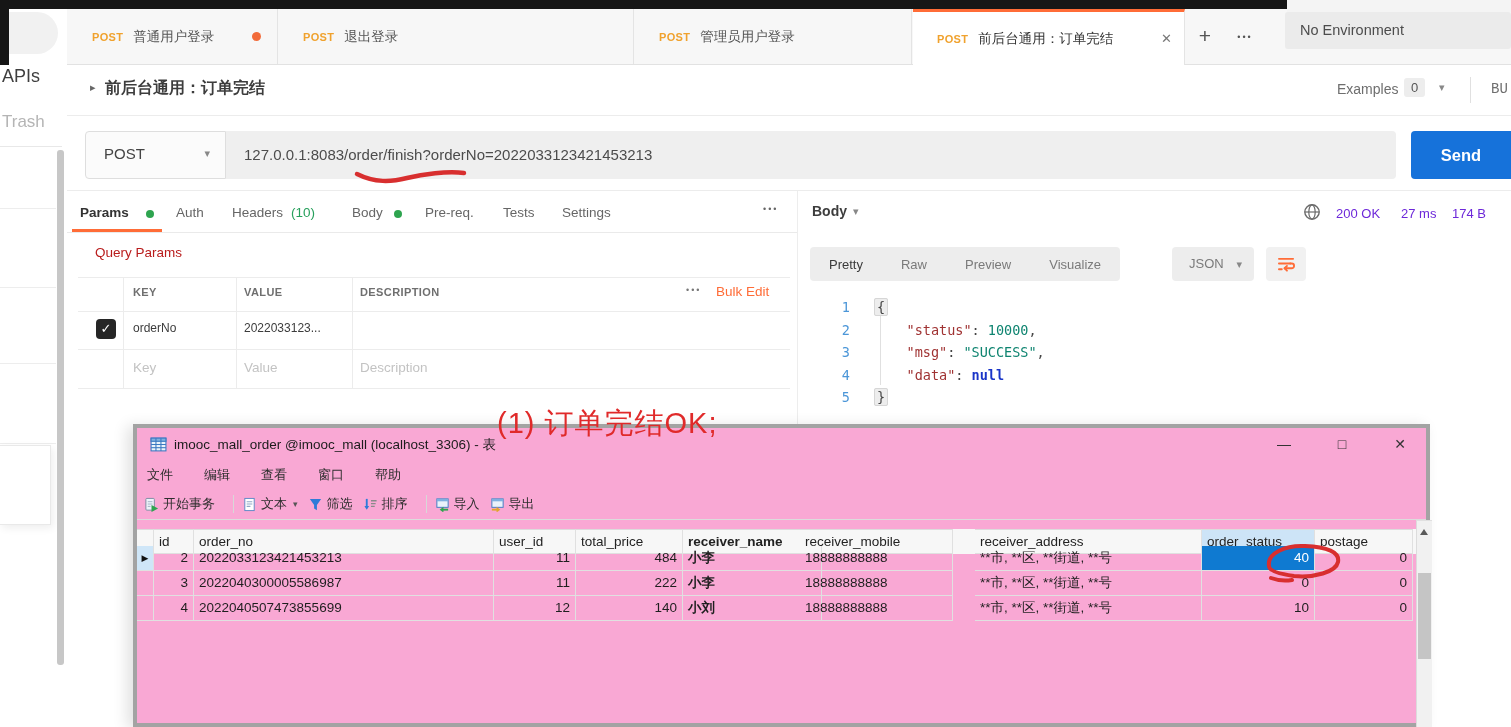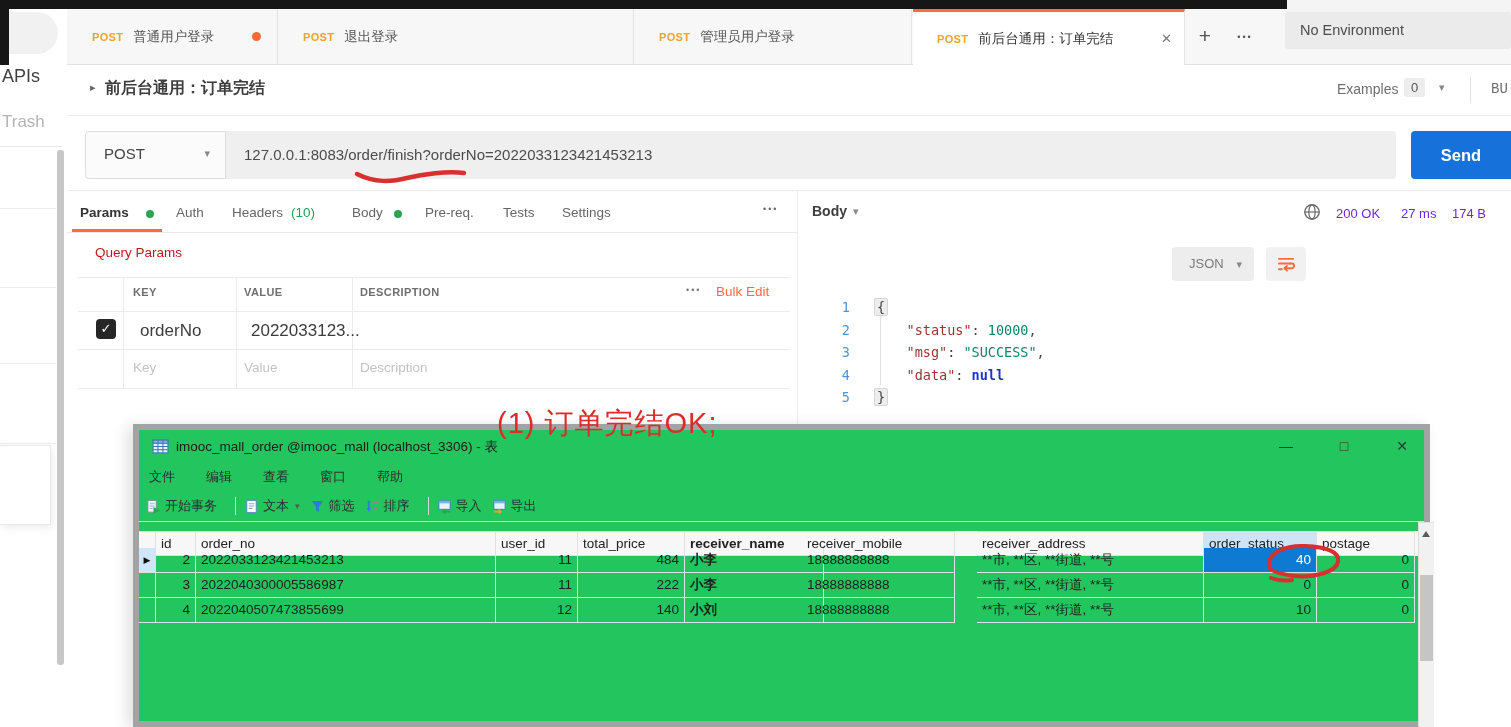--- a/index.html
+++ b/index.html
@@ -64,21 +64,21 @@
   .panel-divider{position:absolute;left:797px;top:191px;width:1px;height:233px;background:#ededed;}
   .qp-label{position:absolute;left:95px;top:245px;font-size:13.5px;color:#b91c1c;}
 
   
   .pt-hline{position:absolute;left:78px;width:712px;height:1px;background:#ececec;}
   .pt-vline{position:absolute;top:277px;width:1px;height:111px;background:#ececec;}
   .pt-head{position:absolute;top:286px;font-size:11px;font-weight:700;color:#6f6f6f;letter-spacing:.4px;}
   .pt-more{position:absolute;left:686px;top:285px;color:#777;font-size:9px;letter-spacing:2px;}
   .pt-bulk{position:absolute;left:716px;top:284px;color:#ff6c37;font-size:13.5px;}
   .pt-check{position:absolute;left:96px;top:319px;width:20px;height:20px;background:#262626;border-radius:4px;color:#fff;font-size:13px;text-align:center;line-height:20px;}
-  .pt-cell{position:absolute;top:321px;font-size:17px;color:#3c3c3c;margin-left:7px;}
+  .pt-cell{position:absolute;top:321px;font-size:12px;color:#3c3c3c;}
   .pt-ph{position:absolute;top:360px;font-size:13.5px;color:#c3c3c3;}
 
   
   .res-body{position:absolute;left:812px;top:203px;font-size:14px;font-weight:700;color:#3d3d3d;}
   .res-body-caret{position:absolute;left:853px;top:205px;color:#888;font-size:11px;}
   .res-globe{position:absolute;left:1303px;top:203px;width:18px;height:18px;}
   .res-stat{position:absolute;top:206px;color:#6d28d9;font-size:13px;}
   .res-views{position:absolute;left:810px;top:247px;height:34px;background:#ededed;border-radius:4px;display:flex;align-items:center;}
   .res-view{padding:0 19px;font-size:13px;color:#7a7a7a;}
   .res-view--active{color:#3a3a3a;}
@@ -89,21 +89,21 @@
   
   .code{position:absolute;left:810px;top:296px;font-family:"DejaVu Sans Mono","Liberation Mono",monospace;font-size:13.5px;line-height:22.5px;color:#444;}
   .cl{display:flex;}
   .ln{width:40px;text-align:right;color:#4b96d8;margin-right:24px;}
   .cx, .cx span{white-space:pre;}
   .brace{background:#ededed;border:1px solid #d6d6d6;border-radius:2px;padding:0 2px;}
   .k{color:#a03333;} .num{color:#0e8470;} .str{color:#0e8470;} .nul{color:#1a35c8;font-weight:700;}
   .code-guide{position:absolute;left:880px;top:315px;width:1px;height:70px;background:#e0e0e0;}
 
   
-  .nv{position:absolute;left:133px;top:424px;width:1297px;height:303px;background:#22c55e;border:6px solid #a3a3a3;box-sizing:border-box;box-shadow:-6px 2px 14px rgba(0,0,0,.12);z-index:10;}
+  .nv{position:absolute;left:133px;top:424px;width:1297px;height:303px;background:#f9a8d4;border:4px solid #a3a3a3;box-sizing:border-box;box-shadow:-6px 2px 14px rgba(0,0,0,.12);z-index:10;}
   .nv-ticon{position:absolute;left:13px;top:8px;width:17px;height:17px;}
   .nv-title-text{position:absolute;left:37px;top:8px;font-size:13.5px;color:#1c1c1c;}
   .nv-ctl{position:absolute;top:4px;width:34px;height:24px;text-align:center;line-height:24px;color:#333;}
   .nv-min{left:1130px;font-size:14px;} .nv-max{left:1188px;font-size:14px;} .nv-close{left:1246px;font-size:14px;}
   .nv-menus{position:absolute;left:10px;top:33px;height:28px;display:flex;gap:31px;font-size:13px;color:#2e2e2e;line-height:28px;}
   .nv-toolbar{position:absolute;left:0;top:61px;width:100%;height:31px;border-bottom:1px solid #dcdcdc;display:flex;align-items:center;padding-left:7px;font-size:13px;color:#2e2e2e;box-sizing:border-box;}
   .nv-tool{display:flex;align-items:center;gap:4px;margin-right:10px;}
   .nv-tool svg{width:15px;height:15px;}
   .nv-sep{width:1px;height:18px;background:#d8d8d8;margin:0 8px;}
   .nv-caret{font-size:9px;color:#555;margin-left:2px;}
@@ -242,20 +242,26 @@
     <svg viewBox="0 0 18 18" width="18" height="18">
       <circle cx="9" cy="9" r="7.2" fill="none" stroke="#6b6b6b" stroke-width="1.4"></circle>
       <ellipse cx="9" cy="9" rx="3.2" ry="7.2" fill="none" stroke="#6b6b6b" stroke-width="1.2"></ellipse>
       <line x1="1.8" y1="9" x2="16.2" y2="9" stroke="#6b6b6b" stroke-width="1.2"></line>
     </svg>
   </span>
   <span class="res-stat" style="left:1336px">200 OK</span>
   <span class="res-stat" style="left:1401px">27 ms</span>
   <span class="res-stat" style="left:1452px">174 B</span>
 
+  <div class="res-views">
+    <span class="res-view res-view--active">Pretty</span>
+    <span class="res-view">Raw</span>
+    <span class="res-view">Preview</span>
+    <span class="res-view">Visualize</span>
+  </div>
   <div class="res-format">
     <span>JSON</span>
     <span class="res-format-caret">▾</span>
   </div>
   <div class="res-wrap">
     <svg viewBox="0 0 20 18" width="19" height="17">
       <path d="M2 3h15M2 8h12" stroke="#ff6c37" stroke-width="2" fill="none" stroke-linecap="round"></path>
       <path d="M14 8h1.5a2.5 2.5 0 0 1 0 5H8" stroke="#ff6c37" stroke-width="2" fill="none" stroke-linecap="round"></path>
       <path d="M10.5 10.5 8 13l2.5 2.5" stroke="#ff6c37" stroke-width="2" fill="none" stroke-linecap="round" stroke-linejoin="round"></path>
       <path d="M2 14h3" stroke="#ff6c37" stroke-width="2" fill="none" stroke-linecap="round"></path>

